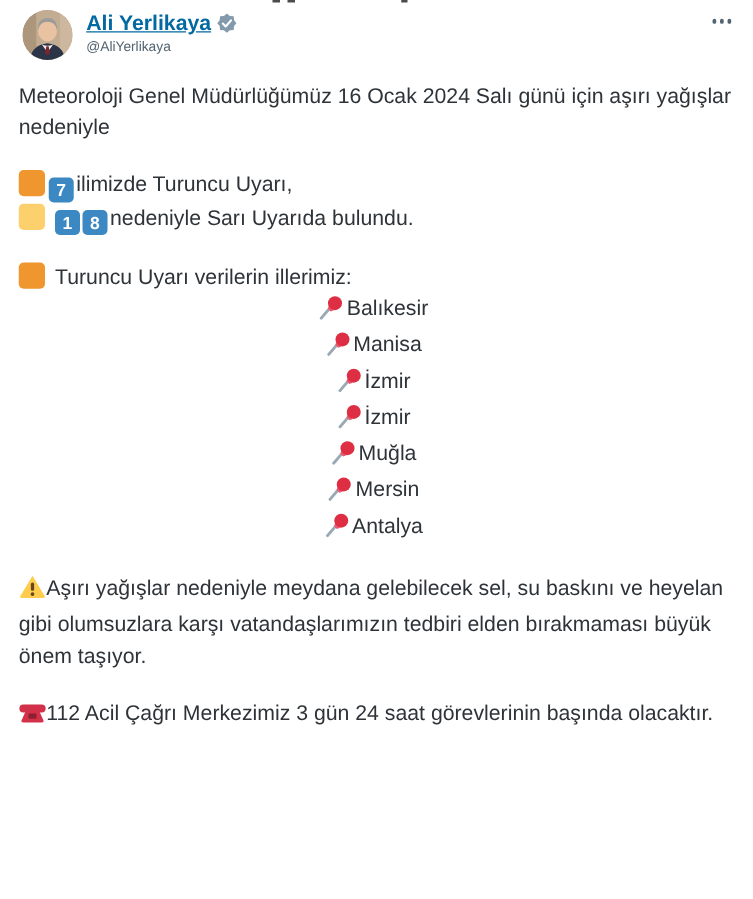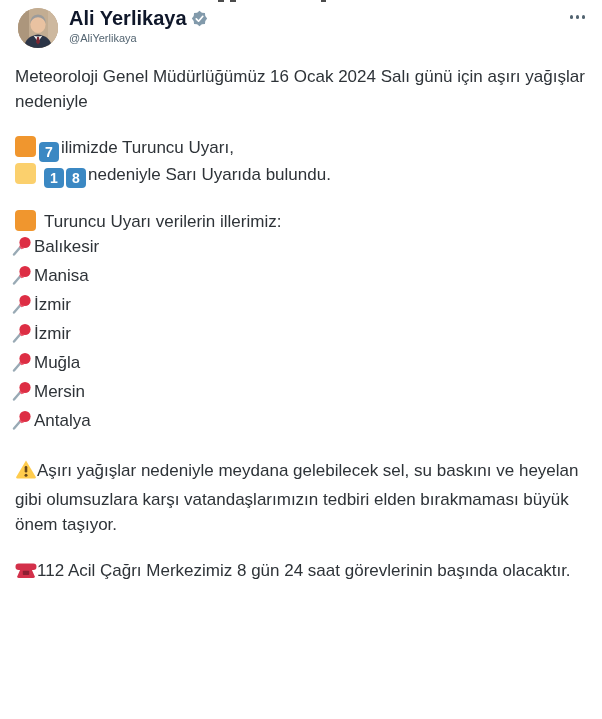--- a/index.html
+++ b/index.html
@@ -9,42 +9,42 @@
 
   
   .artifact { position:absolute; top:0; height:2px; background:#4c4c4c; }
 
   
   .header { position:relative; display:flex; align-items:flex-start; margin:0 0 16px 3px; }
   .avatar { width:40px; height:40px; border-radius:50%; overflow:hidden; flex:0 0 40px; margin-right:11px; background:#c5b096; }
   .avatar svg { display:block; }
   .names { padding-top:1px; }
   .name-row { display:flex; align-items:center; gap:4px; }
-  .name { font-size:20px; font-weight:bold; color:#0f172a; line-height:19px; }
+  .name { font-size:17px; font-weight:bold; color:#0369a1; line-height:19px;text-decoration:underline; }
   .badge { width:17px; height:17px; display:inline-flex; }
   .handle { font-size:11px; color:#536471; line-height:19px; margin-top:1px; }
   .more { position:absolute; right:-3px; top:3px; display:flex; gap:2.5px; padding:4px; cursor:pointer; }
   .more i { width:3.5px; height:3.5px; border-radius:50%; background:#536471; }
 
   
   .body { font-size:17px; line-height:25px; color:#2e3338; }
   .para { margin-bottom:21px; }
   .nowrap { white-space:nowrap; }
 
   
   .sq { display:inline-block; width:21px; height:21px; border-radius:4px; vertical-align:-4px; }
   .sq-orange { background:#f0962e; }
   .sq-yellow { background:#fbd06d; }
   .gap-r8 { margin-right:8px; }
   .gap-r3 { margin-right:3px; }
   .keycap { display:inline-block; width:20px; height:20px; border-radius:4px; background:#3b88c3;
             color:#fff; font-weight:bold; font-size:14px; line-height:20px; text-align:center;
             vertical-align:-3.5px; margin-right:2px; }
   .emoji-svg { display:inline-block; vertical-align:-4px; }
-  .city-row { margin-left:-3px; }
+  .city-row { margin-left:-3px;text-align:center; }
   .city-row .emoji-svg { margin-right:1px; }
 </style>
 </head>
 <body>
 
 <div class="tweet">
 
   <div class="artifact" style="left:218px;width:6px;"></div>
   <div class="artifact" style="left:230px;width:6px;"></div>
   <div class="artifact" style="left:321px;width:5px;"></div>
@@ -183,17 +183,17 @@
       </span><span>Aşırı yağışlar nedeniyle meydana gelebilecek sel, su baskını ve heyelan gibi olumsuzlara karşı vatandaşlarımızın tedbiri elden bırakmaması büyük önem taşıyor.</span>
     </p>
 
     <p class="para nowrap">
       <span class="emoji-svg">
         <svg width="22" height="20" viewBox="0 0 22 20">
           <rect x="0.5" y="3.5" width="21" height="6.5" rx="3.2" fill="#d3304a"></rect>
           <path d="M5.5 9 h11 l3.2 7.2 q0.6 1.8 -1.4 1.8 h-14.6 q-2 0 -1.4 -1.8 Z" fill="#d3304a"></path>
           <rect x="7.8" y="10.8" width="6.4" height="4.2" rx="0.8" fill="#8c1f32"></rect>
         </svg>
-      </span><span>112 Acil Çağrı Merkezimiz 8 gün 24 saat görevlerinin başında olacaktır.</span>
+      </span><span>112 Acil Çağrı Merkezimiz 3 gün 24 saat görevlerinin başında olacaktır.</span>
     </p>
 
   </div>
 </div>
 
 </body></html>

